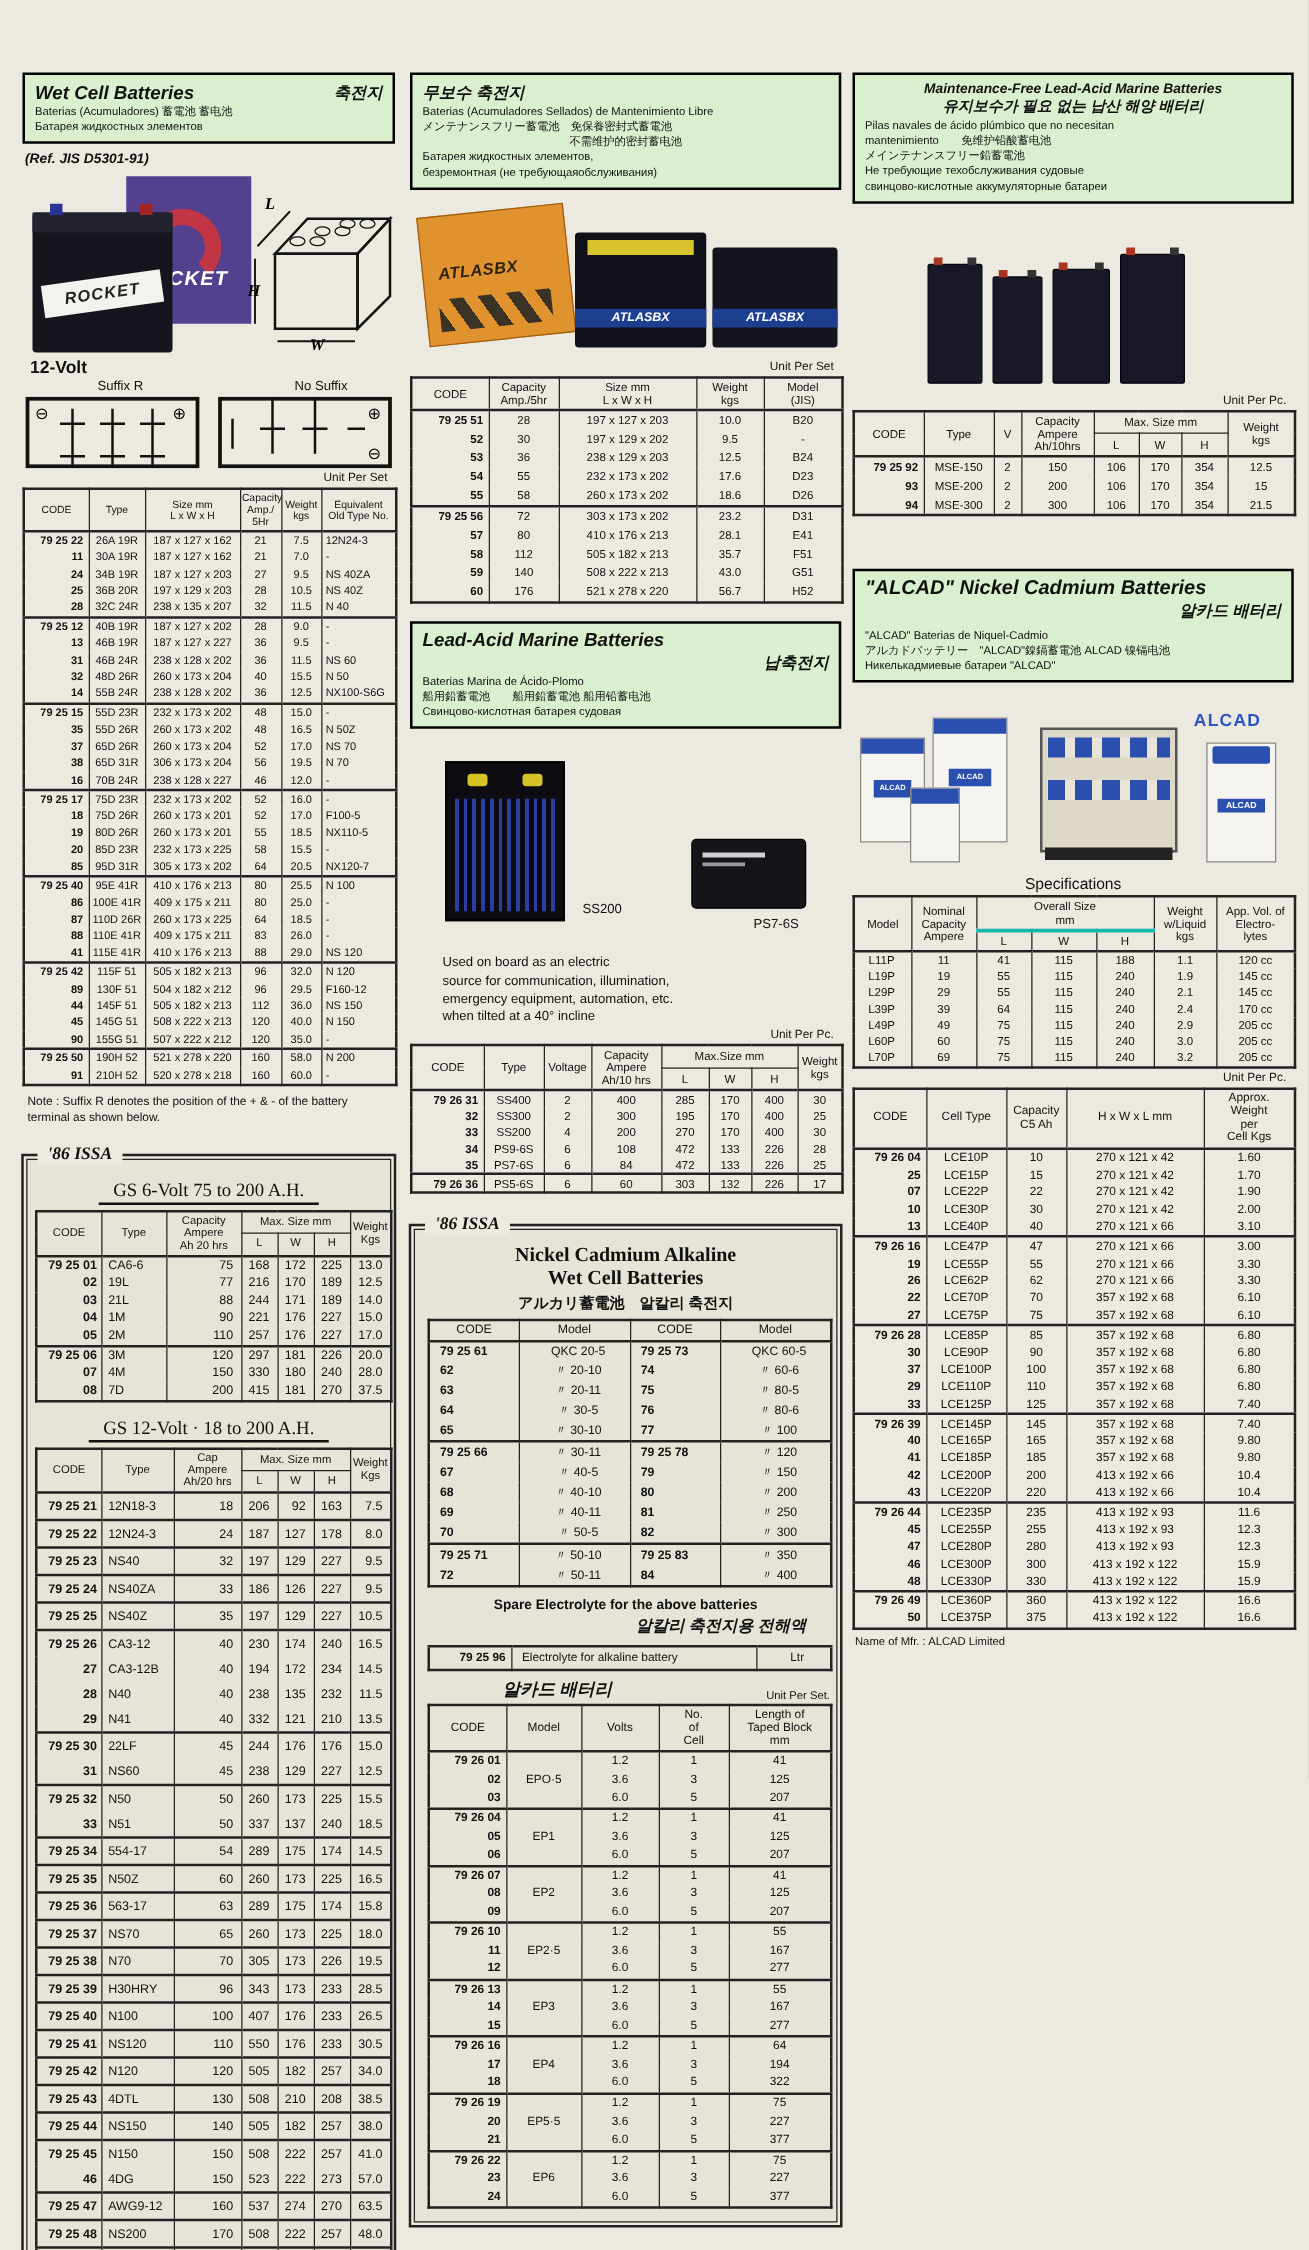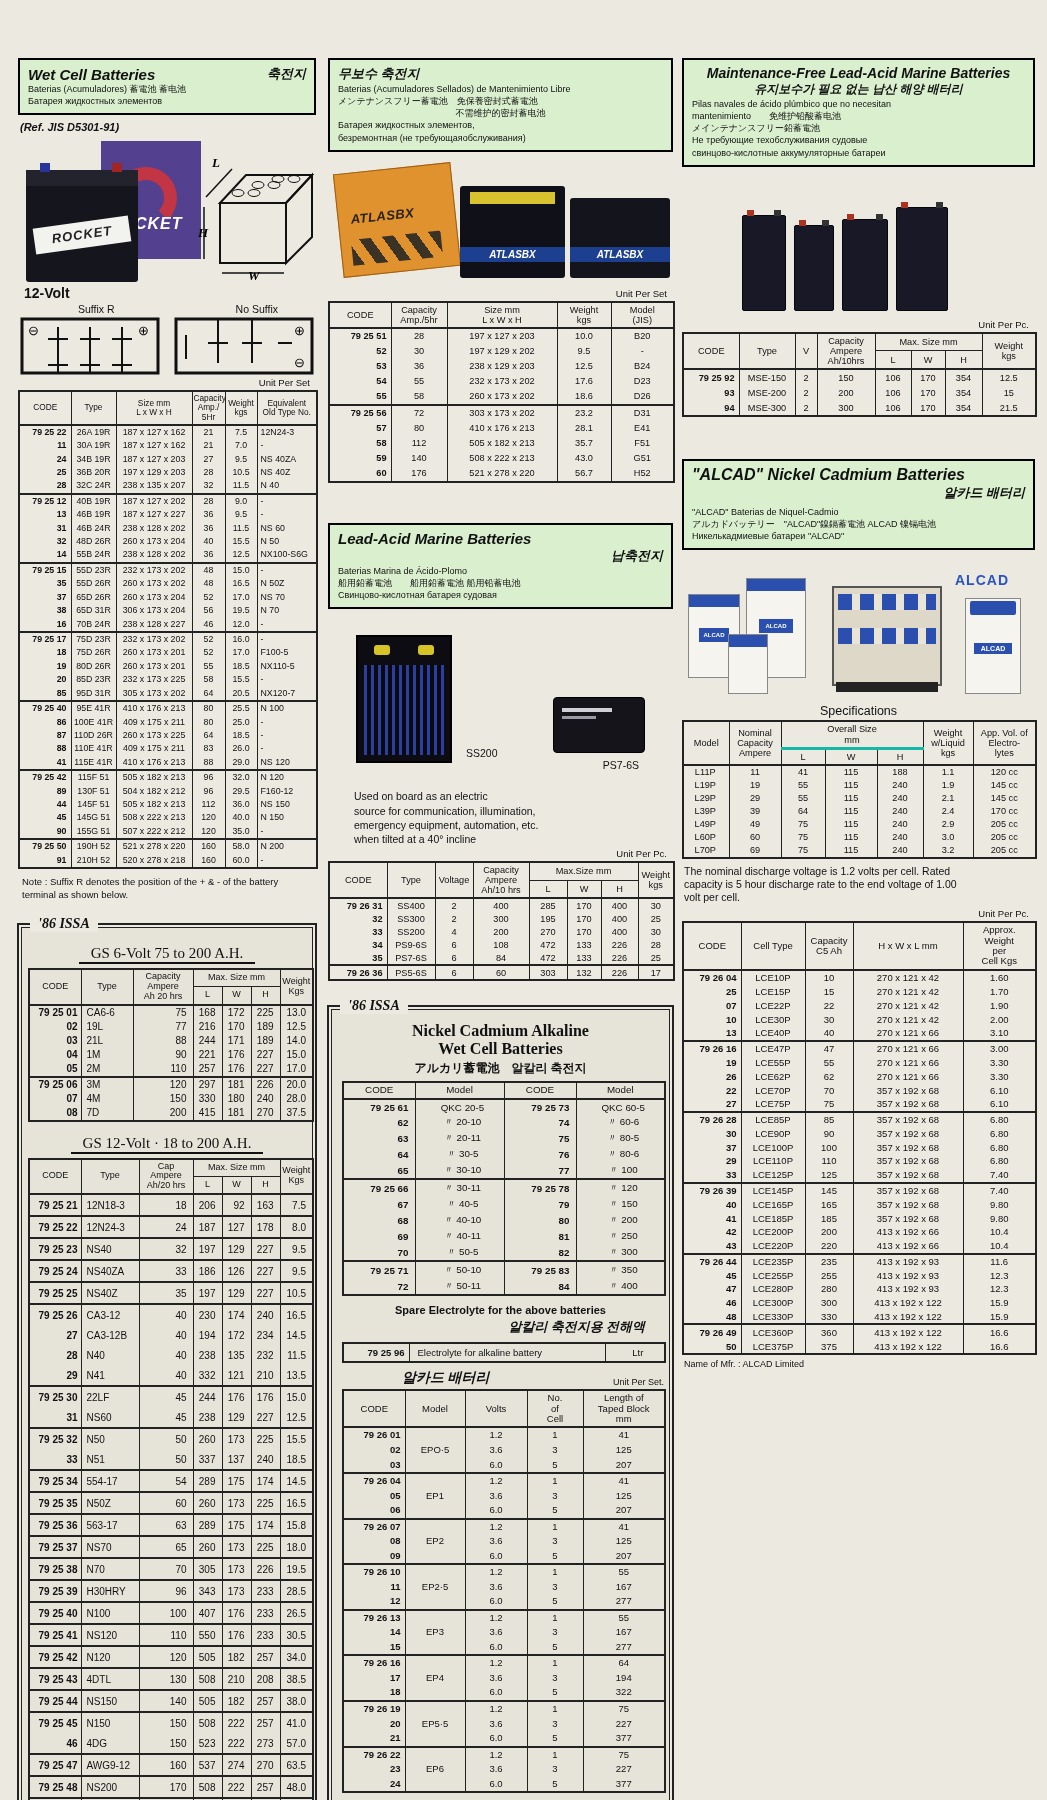--- a/index.html
+++ b/index.html
@@ -62,34 +62,34 @@
 
 
 .sealed-t { width:345px; font-size:9.2px; }
 .sealed-t td { padding:2.5px 2px; text-align:center; }
 .marine-t { width:345px; font-size:9.2px; }
 .marine-t td { padding:1.5px 2px; text-align:center; }
 .nicadtitle1 { text-align:center; font:700 16px "Liberation Serif", serif; margin-top:10px; }
 .nicadtitle3 { text-align:center; font:700 12px "Liberation Serif", serif; margin:2px 0 4px; }
 .qkc-t { width:322px; margin:0 auto; font-size:9.8px; }
 .qkc-t td { padding:1.5px 2px; text-align:center; padding-left:8px; }
-.qkc-t td:first-child, .qkc-t td:nth-child(3) { text-align:right; font-weight:700; padding-right:6px; border-left:1px solid #222; }
+.qkc-t td:first-child, .qkc-t td:nth-child(3) { text-align:left; font-weight:700; padding-right:6px; border-left:1px solid #222; }
 .spare1 { text-align:center; font:700 11px "Liberation Sans", sans-serif; margin-top:8px; }
 .spare2 { text-align:right; font:italic 700 13px "Liberation Serif", serif; padding-right:14px; margin:2px 0 6px; }
 .elec-t { width:322px; margin:0 auto; font-size:9.5px; }
 .elec-t td { padding:3px 2px; text-align:left; padding-left:8px; }
 .elec-t td:last-child { text-align:center; }
 .alkadrow { display:flex; justify-content:space-between; align-items:flex-end; width:322px; margin:6px auto 2px; }
 .alkadrow .k { font:italic 700 14px "Liberation Serif", serif; padding-left:60px; }
 .alkadrow .u { font-size:9px; }
 .ep-t { width:322px; margin:0 auto; font-size:9.5px; }
 .ep-t td { text-align:center; padding:1px 2px; line-height:1.32; }
 
 
-.mf .ti { font-size:14px; }
+.mf .ti { font-size:11px; }
 .mf .tk { font-size:12px; }
 .mse-t { width:353px; font-size:9.2px; }
 .mse-t td { padding:2.5px 2px; text-align:center; }
 .alcadbox .ti { font-size:16px; }
 .specstitle { text-align:center; font-size:12.5px; margin:4px 0 2px; }
 .specs-t { width:353px; font-size:9.2px; }
 .specs-t td { padding:1.5px 2px; text-align:center; }
 .specs-t td:first-child { text-align:center; font-weight:400; }
 .alcadnote { font-size:10.5px; white-space:pre-line; line-height:1.25; margin:6px 0 2px 2px; }
 .lce-t { width:353px; font-size:9.5px; }
@@ -1045,21 +1045,21 @@
           <tr>
             <td>60</td>
             <td>176</td>
             <td>521 x 278 x 220</td>
             <td>56.7</td>
             <td>H52</td>
           </tr>
         </tbody>
     </table>
 
-    <div class="gbox" style="margin-top:40px">
+    <div class="gbox" style="margin-top:14px">
       <div class="trow">
         <span class="ti">Lead-Acid Marine Batteries</span>
       </div>
       <div style="text-align:right" class="tk">납축전지</div>
       <div class="ln">Baterias Marina de Ácido-Plomo</div>
       <div class="ln">船用鉛蓄電池　　船用鉛蓄電池  船用铅蓄电池</div>
       <div class="ln">Свинцово-кислотная батарея судовая</div>
     </div>
 
     <div class="ph ph-marine">
@@ -1696,23 +1696,20 @@
             <td>69</td>
             <td>75</td>
             <td>115</td>
             <td>240</td>
             <td>3.2</td>
             <td>205 cc</td>
           </tr>
         </tbody>
     </table>
 
-    <div class="alcadnote">The nominal discharge voltage is 1.2 volts per cell.  Rated
-capacity is 5 hour discharge rate to the end voltage of 1.00
-volt per cell.</div>
     <div class="unitlbl">Unit Per Pc.</div>
 
     <table class="tbl lce-t">
       <colgroup>
           <col style="width:58px">
           <col style="width:64px">
           <col style="width:48px">
           <col style="width:110px">
           <col style="width:73px">
         </colgroup>

